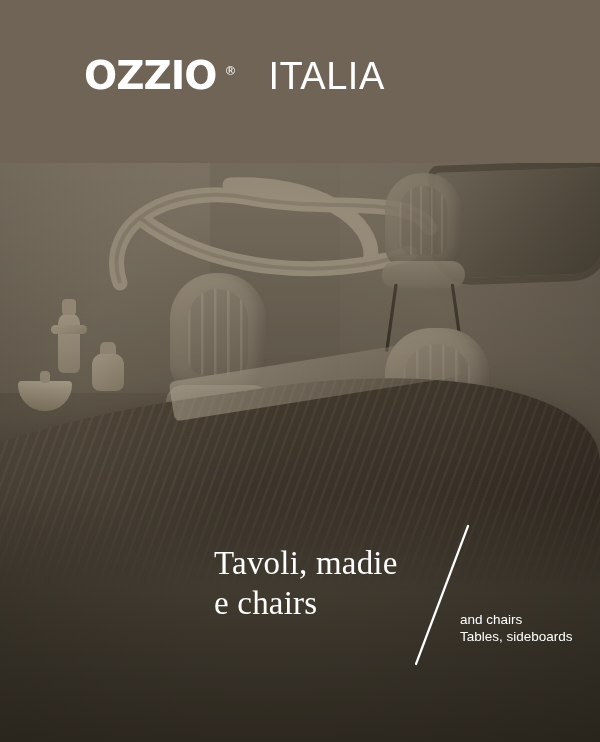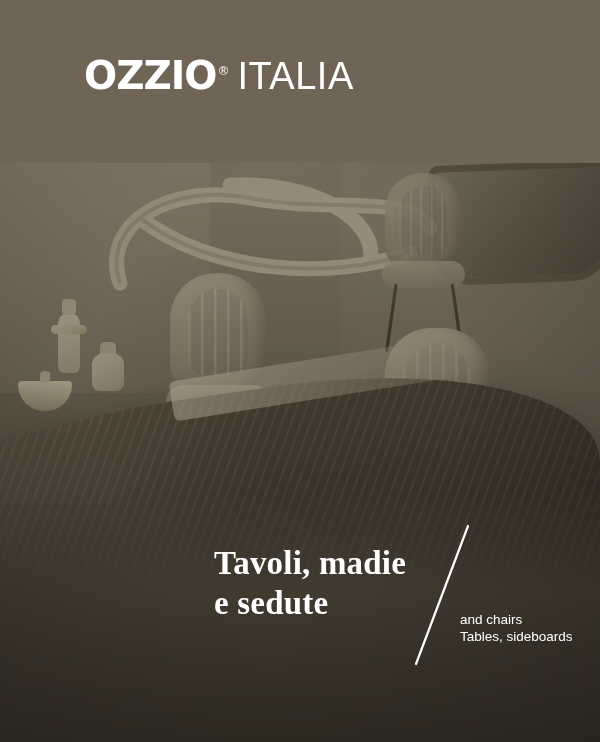--- a/index.html
+++ b/index.html
@@ -28,20 +28,21 @@
     z-index: 5;
   }
   .logo-wrap {
     position: absolute;
     left: 84px;
     top: 56px;
     display: flex;
     align-items: baseline;
     color: #ffffff;
     white-space: nowrap;
+    gap: 7px;
   }
   .logo-main {
     font-family: "DejaVu Sans", sans-serif;
     font-weight: bold;
     font-size: 39px;
     letter-spacing: -1.0px;
     line-height: 1;
     color: #ffffff;
   }
   .logo-reg {
@@ -53,21 +54,21 @@
     top: -14px;
     left: 1px;
   }
   .logo-sub {
     font-family: "Liberation Sans", sans-serif;
     font-weight: 300;
     font-size: 38px;
     letter-spacing: 0.5px;
     line-height: 1;
     color: #ffffff;
-    margin-left: 9px;
+    margin-left: 26px;
   }
 
   
   .photo {
     position: absolute;
     left: 0; top: 163px;
     width: 600px;
     height: 579px;
     overflow: hidden;
     background: #6a6051;
@@ -261,21 +262,20 @@
     position: absolute;
     left: 214px;
     top: 543px;
     width: 250px;
     font-family: "Liberation Serif", serif;
     font-size: 33px;
     line-height: 40px;
     color: #ffffff;
     letter-spacing: .2px;
     pointer-events: auto;
-    font-weight: bold;
   }
   .slash {
     position: absolute;
     left: 410px;
     top: 520px;
     width: 70px;
     height: 150px;
     pointer-events: none;
   }
   .title-en {
@@ -365,21 +365,21 @@
     <div class="logo-wrap">
       <span class="logo-main">OZZIO</span>
       <span class="logo-reg">®</span>
       <span class="logo-sub">ITALIA</span>
     </div>
   </div>
 
   <div class="caption">
     <div class="title-it">
       <div>Tavoli, madie</div>
-      <div>e sedute</div>
+      <div>e chairs</div>
     </div>
 
     <div class="slash">
       <svg width="70" height="150" viewBox="0 0 70 150">
         <line x1="58" y1="6" x2="6" y2="144" stroke="#ffffff" stroke-width="2.2" stroke-linecap="round"></line>
       </svg>
     </div>
 
     <div class="title-en">
       <div>and chairs</div>

